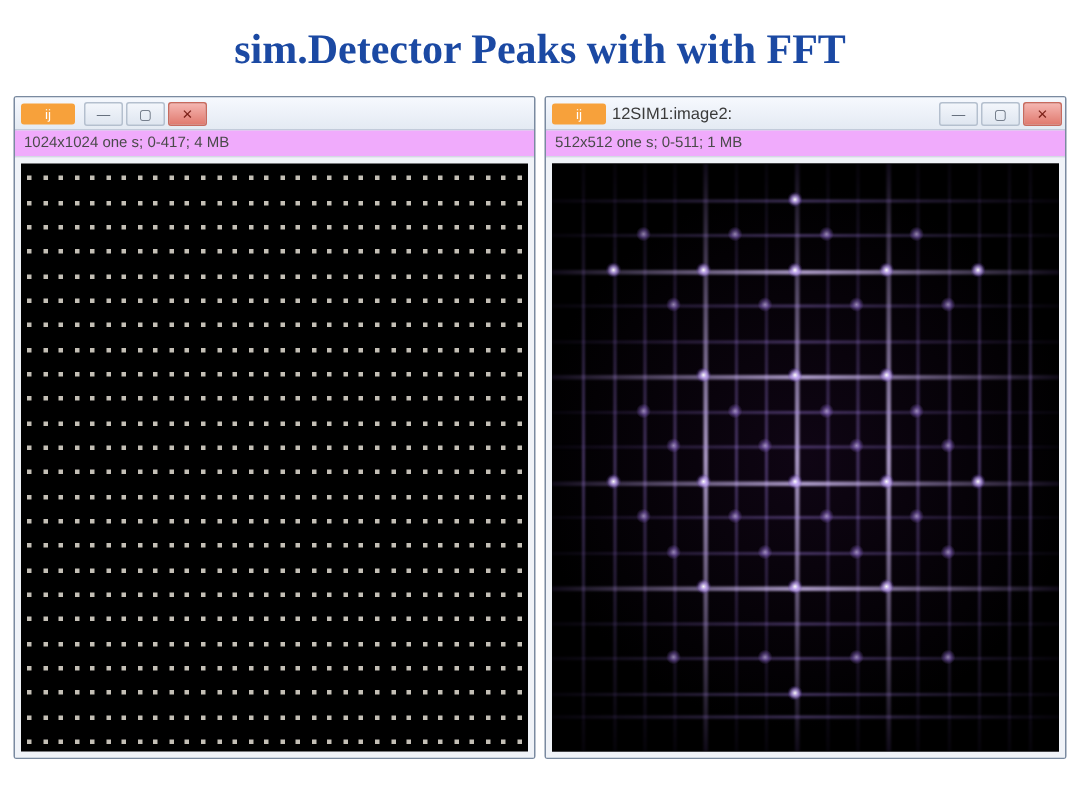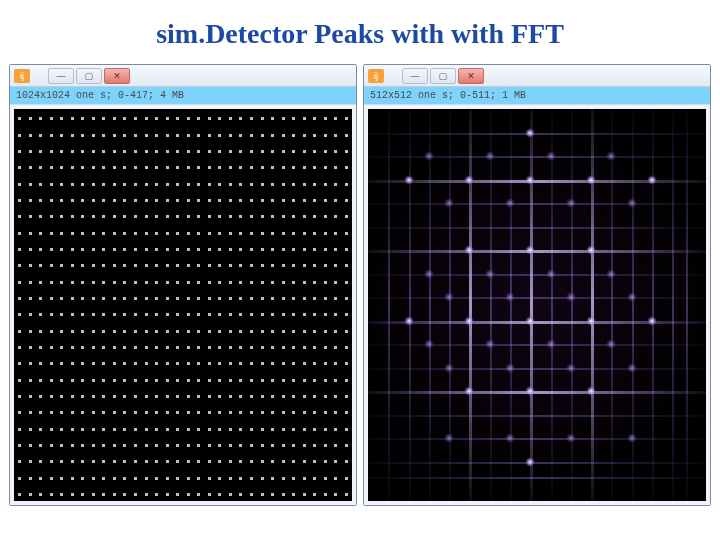--- a/index.html
+++ b/index.html
@@ -38,24 +38,24 @@
     background: linear-gradient(#f6f9fe, #e4eaf3);
     border-bottom: 1px solid #c2cbda;
     display: flex;
     align-items: center;
     padding: 0 2px 0 4px;
     font-size: 11px;
     color: #3a3a3a;
     font-family: "Segoe UI", Tahoma, sans-serif;
   }
   .titlebar-icon {
-    width: 16px; height: 14px;
+    width: 36px; height: 14px;
     background: #f7a13b;
     border-radius: 2px;
-    margin-right: 16px;
+    margin-right: 4px;
     display: flex;
     align-items: center;
     justify-content: center;
     font-size: 9px;
     color: #fff;
   }
   .titlebar-text { flex: 1; white-space: nowrap; overflow: hidden; text-overflow: ellipsis; }
   .window-controls { display: flex; gap: 0; }
   .win-btn {
     width: 26px; height: 16px;
@@ -67,28 +67,28 @@
     border-radius: 2px;
     margin-left: 2px;
   }
   .win-btn.close {
     background: linear-gradient(#f5b6b1,#e07a6f);
     color: #7a1f16;
     border-color: #c86a5e;
   }
   .toolbar {
     height: 18px;
-    background: #7dd3fc;
+    background: #f0abfc;
     border-bottom: 1px solid #d3d9e4;
     display: flex;
     align-items: center;
     padding: 0 6px;
     font-size: 10px;
     color: #4a4a4a;
-    font-family: Liberation Mono, monospace;
+    font-family: Liberation Sans, sans-serif;
   }
   .content-wrap {
     padding: 4px;
     background: #f0f3f8;
   }
   .canvas {
     width: 100%;
     height: 392px;
     background: #000000;
     position: relative;
@@ -976,20 +976,21 @@
               <div class="peak-dot"></div>
             </div>
           </div>
       </div>
     </div>
   </div>
 
   <div class="app-window">
     <div class="titlebar">
       <span class="titlebar-icon">ij</span>
+      <span class="titlebar-text">12SIM1:image2:</span>
       <div class="window-controls">
         <div class="win-btn">—</div>
         <div class="win-btn">▢</div>
         <div class="win-btn close">✕</div>
       </div>
     </div>
     <div class="toolbar">512x512 one s; 0-511; 1 MB</div>
     <div class="content-wrap">
       <div class="canvas" id="fft-canvas">
         <div class="fft-bg"></div>

